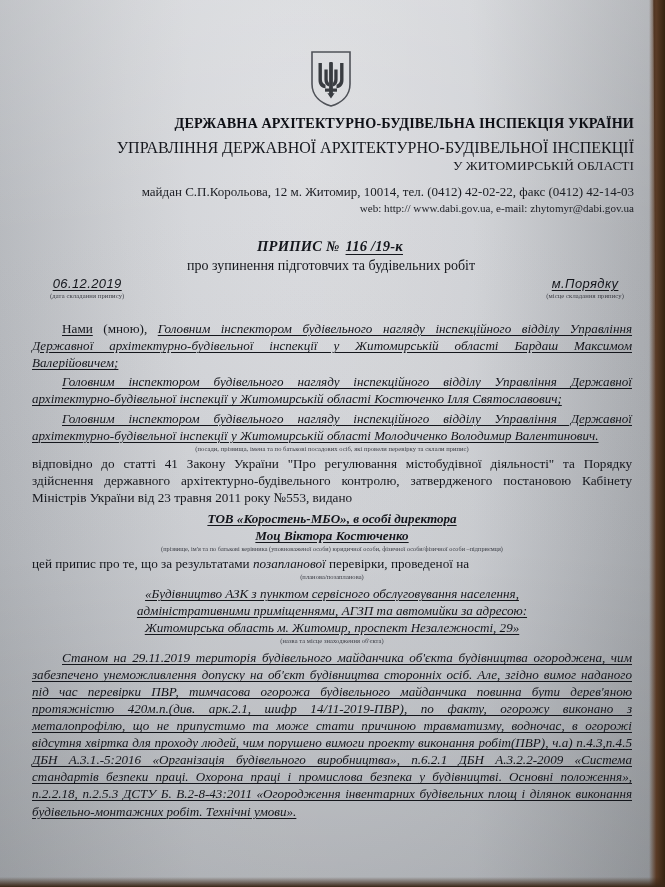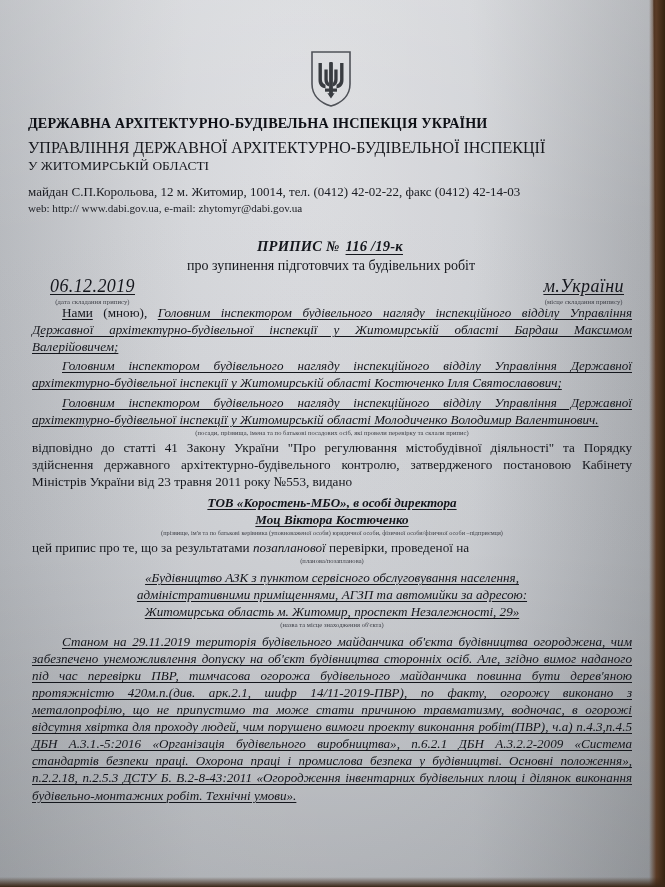--- a/index.html
+++ b/index.html
@@ -70,21 +70,21 @@
     height: 58px;
     opacity: 0.88;
   }
 
   
   .header-block {
     position: absolute;
     left: 28px;
     right: 28px;
     top: 115px;
-    text-align: left;
+    text-align: right;
   }
   .org-line-1 {
     font-size: 14.2px;
     font-weight: bold;
     letter-spacing: 0.1px;
     line-height: 1.22;
     color: #0e1016;
   }
   .org-line-2 {
     font-size: 16px;
@@ -140,40 +140,40 @@
     left: 38px; right: 30px;
     top: 276px;
     display: flex;
     justify-content: space-between;
     align-items: flex-start;
   }
   .meta-cell { text-align: center; }
   .meta-cell.left { margin-left: 12px; }
   .meta-cell.right { margin-right: 8px; }
   .meta-value {
-    font-family: Liberation Serif, serif;
+    font-family: Liberation Sans, sans-serif;
     font-style: italic;
-    font-size: 18px;
+    font-size: 13px;
     text-decoration: underline;
     text-underline-offset: 2px;
     letter-spacing: 0.4px;
   }
   .meta-caption {
     font-size: 6.6px;
     margin-top: 1px;
     letter-spacing: 0.1px;
     color: #3a3c44;
   }
 
   
   .body-block {
     position: absolute;
     left: 32px;
     right: 30px;
-    top: 304px;
+    top: 320px;
   }
   p { margin: 0; }
 
   .para-just {
     font-size: 13.2px;
     line-height: 1.30;
     text-align: justify;
     text-justify: inter-word;
   }
   .indent { text-indent: 30px; }
@@ -274,21 +274,21 @@
       </div>
       <div class="doc-subtitle">про зупинення підготовчих та будівельних робіт</div>
     </div>
 
     <div class="meta-row">
       <div class="meta-cell left">
         <div class="meta-value">06.12.2019</div>
         <div class="meta-caption">(дата складання припису)</div>
       </div>
       <div class="meta-cell right">
-        <div class="meta-value">м.України</div>
+        <div class="meta-value">м.Порядку</div>
         <div class="meta-caption">(місце складання припису)</div>
       </div>
     </div>
 
     <div class="body-block">
 
       <p class="para-just indent">
         <span class="lead-word">Нами</span>
         <span>(мною),</span>
         <span class="fill">Головним інспектором будівельного нагляду інспекційного відділу Управління Державної архітектурно-будівельної інспекції у Житомирській області  Бардаш Максимом Валерійовичем;</span>

